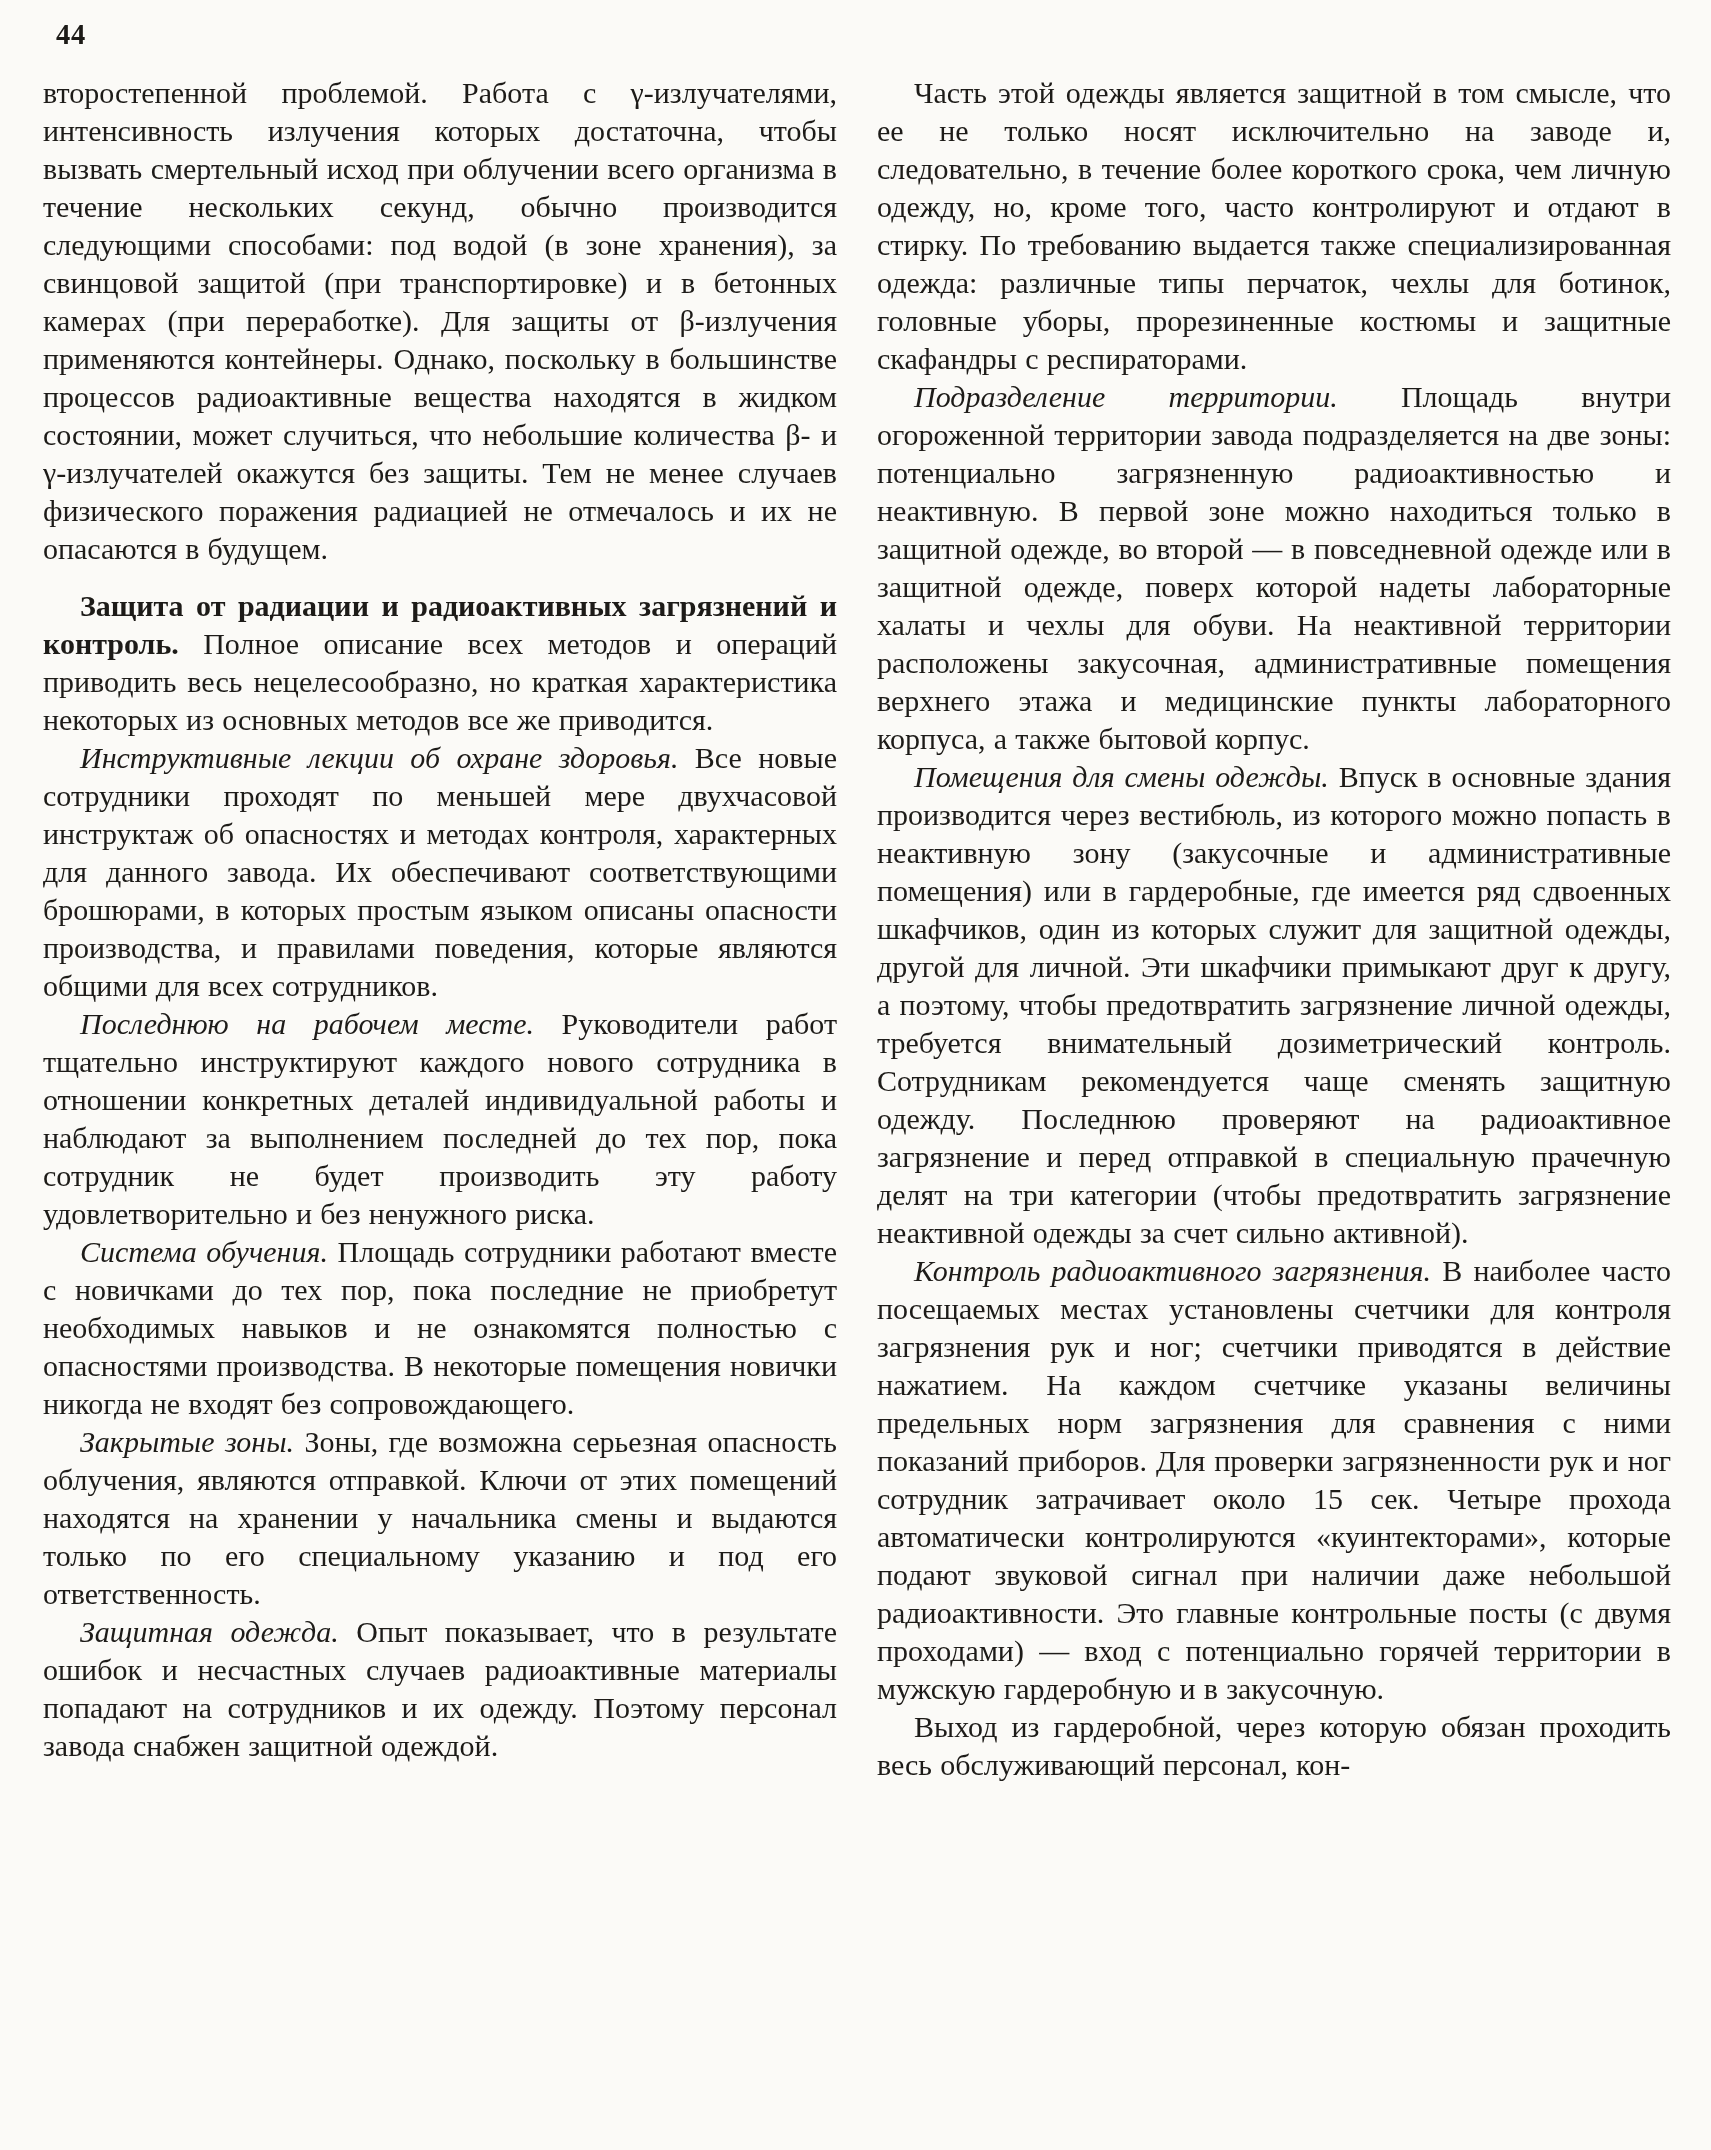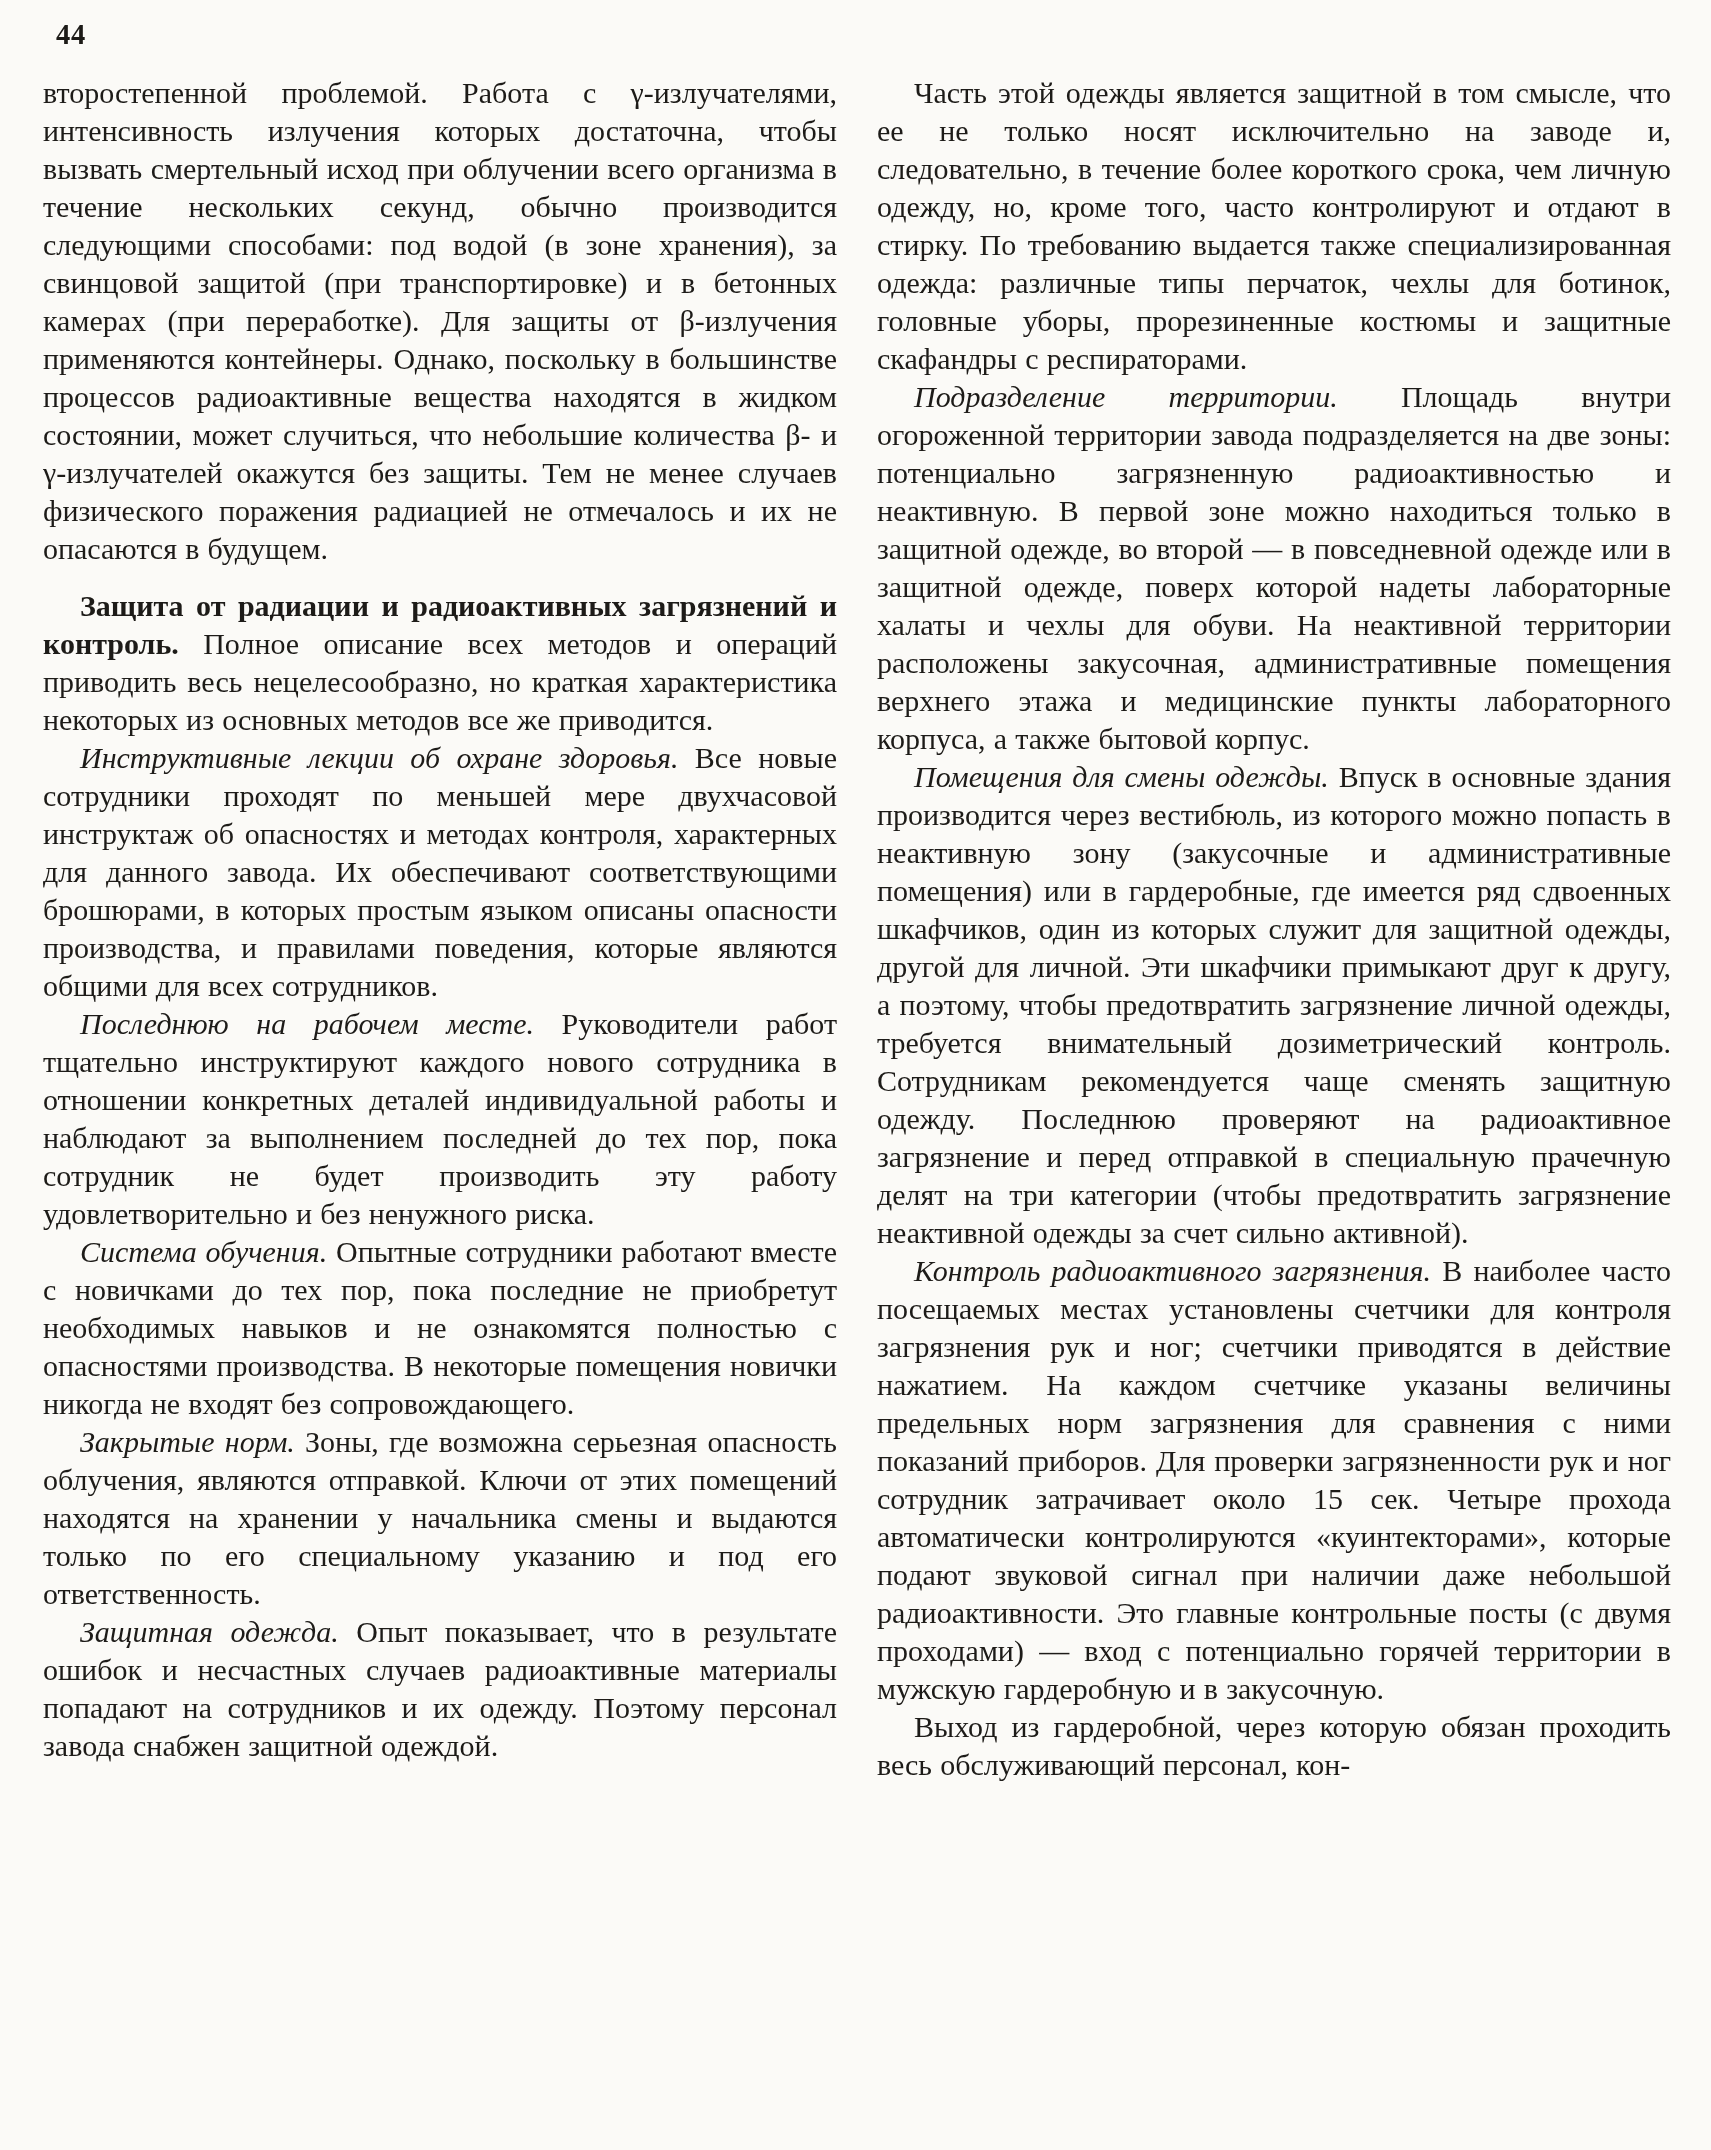--- a/index.html
+++ b/index.html
@@ -81,22 +81,22 @@
 <div class="page">
   <div class="page-header">
     <span class="page-number">44</span>
   </div>
   <div class="columns">
     <div class="col" id="col-left">
         <p class="para"><span>второстепенной проблемой. Работа с γ-излучателями, интенсивность излучения которых достаточна, чтобы вызвать смертельный исход при облучении всего организма в течение нескольких секунд, обычно производится следующими способами: под водой (в зоне хранения), за свинцовой защитой (при транспортировке) и в бетонных камерах (при переработке). Для защиты от β-излучения применяются контейнеры. Однако, поскольку в большинстве процессов радиоактивные вещества находятся в жидком состоянии, может случиться, что небольшие количества β- и γ-излучателей окажутся без защиты. Тем не менее случаев физического поражения радиацией не отмечалось и их не опасаются в будущем.</span></p>
         <p class="para indent space-before"><span class="lead bold">Защита от радиации и радиоактивных загрязнений и контроль.</span><span> Полное описание всех методов и операций приводить весь нецелесообразно, но краткая характеристика некоторых из основных методов все же приводится.</span></p>
         <p class="para indent"><span class="lead italic">Инструктивные лекции об охране здоровья.</span><span> Все новые сотрудники проходят по меньшей мере двухчасовой инструктаж об опасностях и методах контроля, характерных для данного завода. Их обеспечивают соответствующими брошюрами, в которых простым языком описаны опасности производства, и правилами поведения, которые являются общими для всех сотрудников.</span></p>
         <p class="para indent"><span class="lead italic">Последнюю на рабочем месте.</span><span> Руководители работ тщательно инструктируют каждого нового сотрудника в отношении конкретных деталей индивидуальной работы и наблюдают за выполнением последней до тех пор, пока сотрудник не будет производить эту работу удовлетворительно и без ненужного риска.</span></p>
-        <p class="para indent"><span class="lead italic">Система обучения.</span><span> Опытные сотрудники работают вместе с новичками до тех пор, пока последние не приобретут необходимых навыков и не ознакомятся полностью с опасностями производства. В некоторые помещения новички никогда не входят без сопровождающего.</span></p>
-        <p class="para indent"><span class="lead italic">Закрытые норм.</span><span> Зоны, где возможна серьезная опасность облучения, являются отправкой. Ключи от этих помещений находятся на хранении у начальника смены и выдаются только по его специальному указанию и под его ответственность.</span></p>
+        <p class="para indent"><span class="lead italic">Система обучения.</span><span> Площадь сотрудники работают вместе с новичками до тех пор, пока последние не приобретут необходимых навыков и не ознакомятся полностью с опасностями производства. В некоторые помещения новички никогда не входят без сопровождающего.</span></p>
+        <p class="para indent"><span class="lead italic">Закрытые зоны.</span><span> Зоны, где возможна серьезная опасность облучения, являются отправкой. Ключи от этих помещений находятся на хранении у начальника смены и выдаются только по его специальному указанию и под его ответственность.</span></p>
         <p class="para indent"><span class="lead italic">Защитная одежда.</span><span> Опыт показывает, что в результате ошибок и несчастных случаев радиоактивные материалы попадают на сотрудников и их одежду. Поэтому персонал завода снабжен защитной одеждой.</span></p>
       </div>
     <div class="col" id="col-right">
         <p class="para indent"><span>Часть этой одежды является защитной в том смысле, что ее не только носят исключительно на заводе и, следовательно, в течение более короткого срока, чем личную одежду, но, кроме того, часто контролируют и отдают в стирку. По требованию выдается также специализированная одежда: различные типы перчаток, чехлы для ботинок, головные уборы, прорезиненные костюмы и защитные скафандры с респираторами.</span></p>
         <p class="para indent"><span class="lead italic">Подразделение территории.</span><span> Площадь внутри огороженной территории завода подразделяется на две зоны: потенциально загрязненную радиоактивностью и неактивную. В первой зоне можно находиться только в защитной одежде, во второй — в повседневной одежде или в защитной одежде, поверх которой надеты лабораторные халаты и чехлы для обуви. На неактивной территории расположены закусочная, административные помещения верхнего этажа и медицинские пункты лабораторного корпуса, а также бытовой корпус.</span></p>
         <p class="para indent"><span class="lead italic">Помещения для смены одежды.</span><span> Впуск в основные здания производится через вестибюль, из которого можно попасть в неактивную зону (закусочные и административные помещения) или в гардеробные, где имеется ряд сдвоенных шкафчиков, один из которых служит для защитной одежды, другой для личной. Эти шкафчики примыкают друг к другу, а поэтому, чтобы предотвратить загрязнение личной одежды, требуется внимательный дозиметрический контроль. Сотрудникам рекомендуется чаще сменять защитную одежду. Последнюю проверяют на радиоактивное загрязнение и перед отправкой в специальную прачечную делят на три категории (чтобы предотвратить загрязнение неактивной одежды за счет сильно активной).</span></p>
         <p class="para indent"><span class="lead italic">Контроль радиоактивного загрязнения.</span><span> В наиболее часто посещаемых местах установлены счетчики для контроля загрязнения рук и ног; счетчики приводятся в действие нажатием. На каждом счетчике указаны величины предельных норм загрязнения для сравнения с ними показаний приборов. Для проверки загрязненности рук и ног сотрудник затрачивает около 15 сек. Четыре прохода автоматически контролируются «куинтекторами», которые подают звуковой сигнал при наличии даже небольшой радиоактивности. Это главные контрольные посты (с двумя проходами) — вход с потенциально горячей территории в мужскую гардеробную и в закусочную.</span></p>
         <p class="para indent"><span>Выход из гардеробной, через которую обязан проходить весь обслуживающий персонал, кон-</span></p>
       </div>
   </div>

